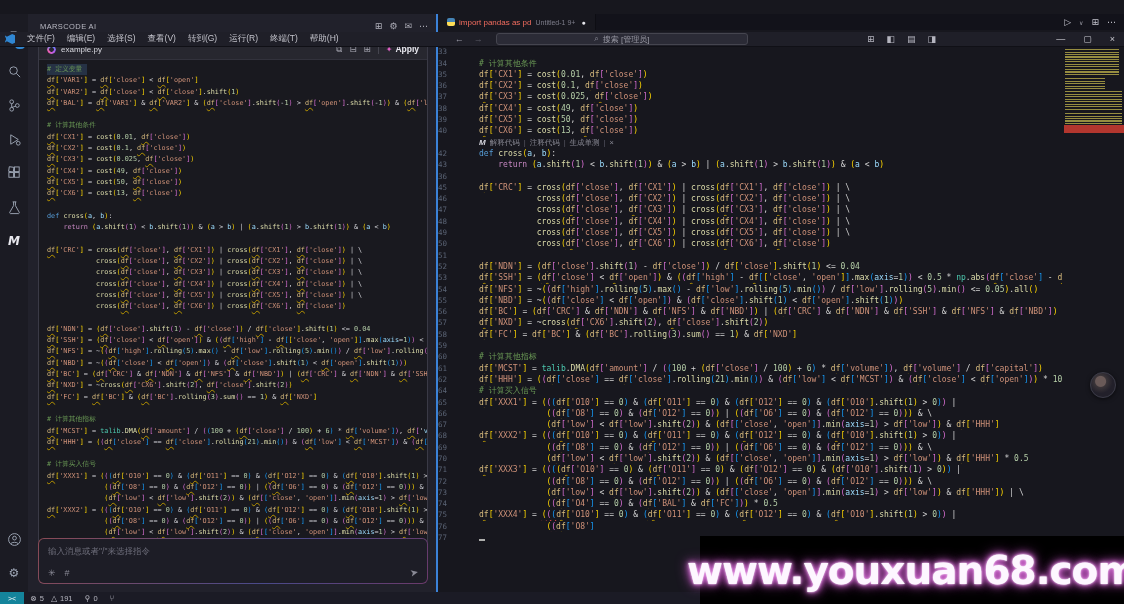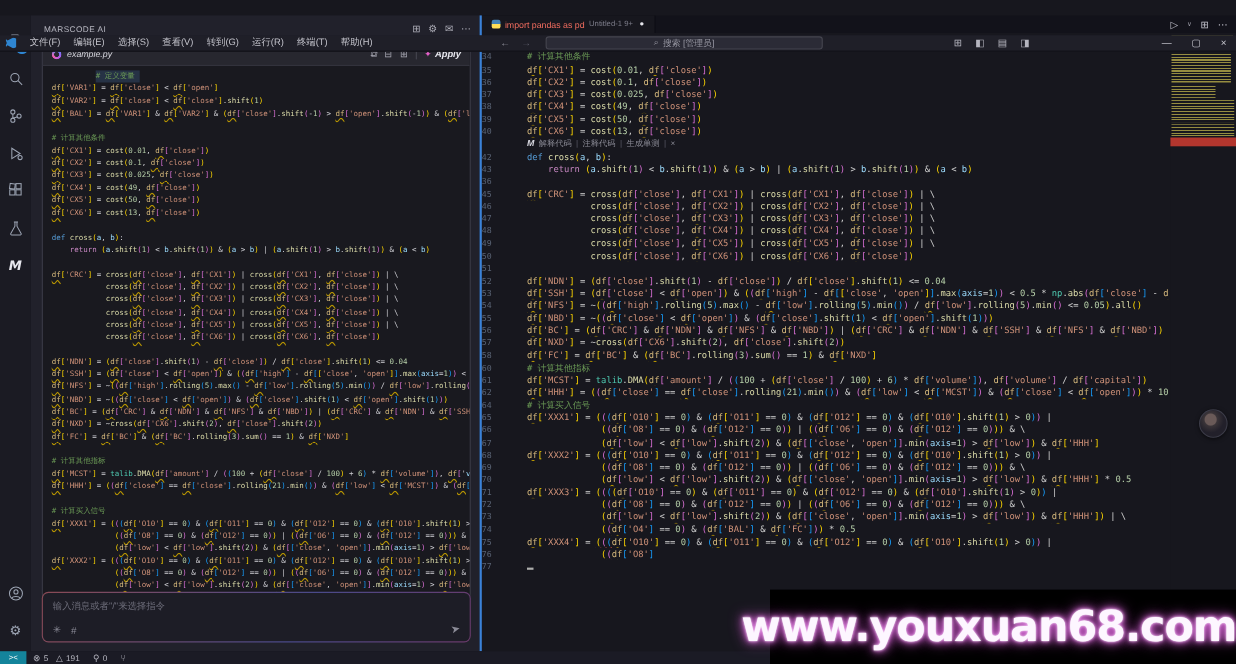--- a/index.html
+++ b/index.html
@@ -32,33 +32,33 @@
   .act-bottom{margin-top:auto;display:flex;flex-direction:column;align-items:center;padding-bottom:2px;}
   .gear-glyph{font-size:12px;color:#9da5b4;}
   
   .sidebar{width:408px;background:#21212b;position:relative;}
   .sb-head{height:24px;display:flex;align-items:center;padding:0 8px 0 12px;}
   .sb-title{font-size:7.5px;letter-spacing:.4px;color:#b8b8c2;}
   .sb-head-icons{margin-left:auto;display:flex;align-items:center;gap:7px;color:#aeaeb8;font-size:9px;}
   .code-card{position:absolute;left:10px;right:8px;top:24px;border:1px solid #3a3a46;border-radius:5px;
     background:#19191f;overflow:hidden;}
   .card-head{height:20px;background:#27272f;display:flex;align-items:center;padding:0 8px;gap:5px;
-    border-bottom:1px solid #32323c;font-style:italic;}
+    border-bottom:1px solid #32323c;}
   .mc-ring{width:9px;height:9px;border-radius:50%;
     background:conic-gradient(#4a8cf7,#a85df0,#f25fae,#4a8cf7);
     -webkit-mask:radial-gradient(circle,transparent 2px,#000 2.6px);mask:radial-gradient(circle,transparent 2px,#000 2.6px);}
   .card-filename{font-size:8px;color:#d7d7de;}
   .card-actions{margin-left:auto;display:flex;align-items:center;gap:7px;color:#a9a9b4;font-size:8.5px;}
   .card-sep{width:1px;height:9px;background:#45454f;}
   .apply-btn{display:flex;align-items:center;gap:3px;color:#e8e8ef;font-weight:bold;font-size:8.5px;}
   .sparkle{color:#e360c8;font-size:8px;}
   .card-code{padding:4px 8px 6px 8px;font-family:"DejaVu Sans Mono","Liberation Mono",monospace;
     font-size:6.8px;line-height:11.3px;white-space:pre;overflow:hidden;color:#cfcfd4;}
   .pc-row{height:11.3px;}
-  .pc-row.sel{background:rgba(70,110,160,.30);display:inline-block;min-width:40px;margin-left:40px;}
+  .pc-row.sel{background:rgba(70,110,160,.30);display:inline-block;min-width:40px;}
   
   .chat-input{position:absolute;left:10px;right:8px;top:524px;height:44px;border-radius:6px;
     background:linear-gradient(120deg,#8a4a55,#4a4a8a 60%,#6a3a6a) border-box;padding:1px;}
   .chat-inner{width:100%;height:100%;border-radius:5px;background:#1d1d26;box-sizing:border-box;
     padding:7px 9px 5px 9px;display:flex;flex-direction:column;}
   .chat-placeholder{color:#6d6d7a;font-size:8.5px;}
   .chat-tools{margin-top:auto;display:flex;align-items:center;gap:9px;color:#8a8a96;font-size:9px;}
   .send-icon{margin-left:auto;color:#8a8a96;font-size:10px;transform:rotate(-12deg);}
   
   .sash{width:2px;background:#3b82d8;z-index:6;}
@@ -101,21 +101,21 @@
     border:1px solid #3c3c48;box-shadow:0 1px 4px rgba(0,0,0,.6);}
   
   .statusbar{position:absolute;left:0;top:592px;width:1124px;height:12px;background:#1b1b25;
     display:flex;align-items:center;z-index:20;font-size:7.5px;color:#b7b7c1;}
   .remote-box{width:24px;height:12px;background:#14849b;color:#fff;display:flex;align-items:center;
     justify-content:center;font-size:7px;}
   .sb-item{display:flex;align-items:center;gap:3px;padding:0 6px;}
   .sb-glyph{font-size:8px;}
   
   .watermark{position:absolute;left:700px;top:536px;width:424px;height:68px;background:#000;z-index:40;
-    display:flex;align-items:center;justify-content:flex-end;}
+    display:flex;align-items:center;justify-content:center;}
   .watermark span{font-family:"DejaVu Sans",sans-serif;font-size:39px;font-weight:bold;color:#fdf6ff;letter-spacing:-1px;
     text-shadow:0 0 2px #fff,0 0 5px #e07ae0,0 0 9px #d05fd0,0 0 14px #b950b9;}
 </style>
 </head>
 <body>
 
 <div id="stage">
 
   <div class="titlebar">
     <div class="vslogo"></div>
@@ -263,20 +263,21 @@
         <div class="editor-actions" id="editorActions">
             <span>▷</span>
             <span class="small">∨</span>
             <span>⊞</span>
             <span>⋯</span>
           </div>
       </div>
       <div class="editor-body">
         <div class="code-area" id="editorCode">
             <div class="crow"><span class="ln">32</span><span class="ctext"><span class="v sq">df</span><span class="b0">[</span><span class="s">'BAL'</span><span class="b0">]</span> = <span class="v sq">df</span><span class="b0">[</span><span class="s">'VAR1'</span><span class="b0">]</span> &amp; <span class="v sq">df</span><span class="b0">[</span><span class="s">'VAR2'</span><span class="b0">]</span> &amp; <span class="b0">(</span><span class="v sq">df</span><span class="b1">[</span><span class="s">'close'</span><span class="b1">]</span>.<span class="f">shift</span><span class="b1">(</span>-<span class="n">1</span><span class="b1">)</span> &gt; <span class="v sq">df</span><span class="b1">[</span><span class="s">'open'</span><span class="b1">]</span>.<span class="f">shift</span><span class="b1">(</span>-<span class="n">1</span><span class="b1">)</span><span class="b0">)</span> &amp; <span class="b0">(</span><span class="v sq">df</span><span class="b1">[</span><span class="s">'low'</span><span class="b1">]</span> &gt; <span class="v sq">df</span><span class="b1">[</span><span class="s">'low'</span><span class="b1">]</span>.<span class="f">shift</span><span class="b1">(</span><span class="n">1</span><span class="b1">)</span><span class="b0">)</span> &amp; </span></div>
+            <div class="crow"><span class="ln">33</span><span class="ctext">&nbsp;</span></div>
             <div class="crow"><span class="ln">34</span><span class="ctext"><span class="c"># 计算其他条件</span></span></div>
             <div class="crow"><span class="ln">35</span><span class="ctext"><span class="v sq">df</span><span class="b0">[</span><span class="s">'CX1'</span><span class="b0">]</span> = <span class="f">cost</span><span class="b0">(</span><span class="n">0.01</span>, <span class="v sq">df</span><span class="b1">[</span><span class="s">'close'</span><span class="b1">]</span><span class="b0">)</span></span></div>
             <div class="crow"><span class="ln">36</span><span class="ctext"><span class="v sq">df</span><span class="b0">[</span><span class="s">'CX2'</span><span class="b0">]</span> = <span class="f">cost</span><span class="b0">(</span><span class="n">0.1</span>, <span class="v sq">df</span><span class="b1">[</span><span class="s">'close'</span><span class="b1">]</span><span class="b0">)</span></span></div>
             <div class="crow"><span class="ln">37</span><span class="ctext"><span class="v sq">df</span><span class="b0">[</span><span class="s">'CX3'</span><span class="b0">]</span> = <span class="f">cost</span><span class="b0">(</span><span class="n">0.025</span>, <span class="v sq">df</span><span class="b1">[</span><span class="s">'close'</span><span class="b1">]</span><span class="b0">)</span></span></div>
             <div class="crow"><span class="ln">38</span><span class="ctext"><span class="v sq">df</span><span class="b0">[</span><span class="s">'CX4'</span><span class="b0">]</span> = <span class="f">cost</span><span class="b0">(</span><span class="n">49</span>, <span class="v sq">df</span><span class="b1">[</span><span class="s">'close'</span><span class="b1">]</span><span class="b0">)</span></span></div>
             <div class="crow"><span class="ln">39</span><span class="ctext"><span class="v sq">df</span><span class="b0">[</span><span class="s">'CX5'</span><span class="b0">]</span> = <span class="f">cost</span><span class="b0">(</span><span class="n">50</span>, <span class="v sq">df</span><span class="b1">[</span><span class="s">'close'</span><span class="b1">]</span><span class="b0">)</span></span></div>
             <div class="crow"><span class="ln">40</span><span class="ctext"><span class="v sq">df</span><span class="b0">[</span><span class="s">'CX6'</span><span class="b0">]</span> = <span class="f">cost</span><span class="b0">(</span><span class="n">13</span>, <span class="v sq">df</span><span class="b1">[</span><span class="s">'close'</span><span class="b1">]</span><span class="b0">)</span></span></div>
             <div class="aiw">
               <span class="m-mini">M</span>
               <span>解释代码</span>
@@ -297,20 +298,21 @@
             <div class="crow"><span class="ln">49</span><span class="ctext">            <span class="f">cross</span><span class="b0">(</span><span class="v sq">df</span><span class="b1">[</span><span class="s">'close'</span><span class="b1">]</span>, <span class="v sq">df</span><span class="b1">[</span><span class="s">'CX5'</span><span class="b1">]</span><span class="b0">)</span> | <span class="f">cross</span><span class="b0">(</span><span class="v sq">df</span><span class="b1">[</span><span class="s">'CX5'</span><span class="b1">]</span>, <span class="v sq">df</span><span class="b1">[</span><span class="s">'close'</span><span class="b1">]</span><span class="b0">)</span> | \</span></div>
             <div class="crow"><span class="ln">50</span><span class="ctext">            <span class="f">cross</span><span class="b0">(</span><span class="v sq">df</span><span class="b1">[</span><span class="s">'close'</span><span class="b1">]</span>, <span class="v sq">df</span><span class="b1">[</span><span class="s">'CX6'</span><span class="b1">]</span><span class="b0">)</span> | <span class="f">cross</span><span class="b0">(</span><span class="v sq">df</span><span class="b1">[</span><span class="s">'CX6'</span><span class="b1">]</span>, <span class="v sq">df</span><span class="b1">[</span><span class="s">'close'</span><span class="b1">]</span><span class="b0">)</span></span></div>
             <div class="crow"><span class="ln">51</span><span class="ctext">&nbsp;</span></div>
             <div class="crow"><span class="ln">52</span><span class="ctext"><span class="v sq">df</span><span class="b0">[</span><span class="s">'NDN'</span><span class="b0">]</span> = <span class="b0">(</span><span class="v sq">df</span><span class="b1">[</span><span class="s">'close'</span><span class="b1">]</span>.<span class="f">shift</span><span class="b1">(</span><span class="n">1</span><span class="b1">)</span> - <span class="v sq">df</span><span class="b1">[</span><span class="s">'close'</span><span class="b1">]</span><span class="b0">)</span> / <span class="v sq">df</span><span class="b0">[</span><span class="s">'close'</span><span class="b0">]</span>.<span class="f">shift</span><span class="b0">(</span><span class="n">1</span><span class="b0">)</span> &lt;= <span class="n">0.04</span></span></div>
             <div class="crow"><span class="ln">53</span><span class="ctext"><span class="v sq">df</span><span class="b0">[</span><span class="s">'SSH'</span><span class="b0">]</span> = <span class="b0">(</span><span class="v sq">df</span><span class="b1">[</span><span class="s">'close'</span><span class="b1">]</span> &lt; <span class="v sq">df</span><span class="b1">[</span><span class="s">'open'</span><span class="b1">]</span><span class="b0">)</span> &amp; <span class="b0">(</span><span class="b1">(</span><span class="v sq">df</span><span class="b2">[</span><span class="s">'high'</span><span class="b2">]</span> - <span class="v sq">df</span><span class="b2">[</span><span class="b0">[</span><span class="s">'close'</span>, <span class="s">'open'</span><span class="b0">]</span><span class="b2">]</span>.<span class="f">max</span><span class="b2">(</span><span class="id">axis</span>=<span class="n">1</span><span class="b2">)</span><span class="b1">)</span> &lt; <span class="n">0.5</span> * <span class="t">np</span>.<span class="f">abs</span><span class="b1">(</span><span class="v sq">df</span><span class="b2">[</span><span class="s">'close'</span><span class="b2">]</span> - <span class="v sq">df</span></span></div>
             <div class="crow"><span class="ln">54</span><span class="ctext"><span class="v sq">df</span><span class="b0">[</span><span class="s">'NFS'</span><span class="b0">]</span> = ~<span class="b0">(</span><span class="b1">(</span><span class="v sq">df</span><span class="b2">[</span><span class="s">'high'</span><span class="b2">]</span>.<span class="f">rolling</span><span class="b2">(</span><span class="n">5</span><span class="b2">)</span>.<span class="f">max</span><span class="b2">(</span><span class="b2">)</span> - <span class="v sq">df</span><span class="b2">[</span><span class="s">'low'</span><span class="b2">]</span>.<span class="f">rolling</span><span class="b2">(</span><span class="n">5</span><span class="b2">)</span>.<span class="f">min</span><span class="b2">(</span><span class="b2">)</span><span class="b1">)</span> / <span class="v sq">df</span><span class="b1">[</span><span class="s">'low'</span><span class="b1">]</span>.<span class="f">rolling</span><span class="b1">(</span><span class="n">5</span><span class="b1">)</span>.<span class="f">min</span><span class="b1">(</span><span class="b1">)</span> &lt;= <span class="n">0.05</span><span class="b0">)</span>.<span class="f">all</span><span class="b0">(</span><span class="b0">)</span></span></div>
             <div class="crow"><span class="ln">55</span><span class="ctext"><span class="v sq">df</span><span class="b0">[</span><span class="s">'NBD'</span><span class="b0">]</span> = ~<span class="b0">(</span><span class="b1">(</span><span class="v sq">df</span><span class="b2">[</span><span class="s">'close'</span><span class="b2">]</span> &lt; <span class="v sq">df</span><span class="b2">[</span><span class="s">'open'</span><span class="b2">]</span><span class="b1">)</span> &amp; <span class="b1">(</span><span class="v sq">df</span><span class="b2">[</span><span class="s">'close'</span><span class="b2">]</span>.<span class="f">shift</span><span class="b2">(</span><span class="n">1</span><span class="b2">)</span> &lt; <span class="v sq">df</span><span class="b2">[</span><span class="s">'open'</span><span class="b2">]</span>.<span class="f">shift</span><span class="b2">(</span><span class="n">1</span><span class="b2">)</span><span class="b1">)</span><span class="b0">)</span></span></div>
             <div class="crow"><span class="ln">56</span><span class="ctext"><span class="v sq">df</span><span class="b0">[</span><span class="s">'BC'</span><span class="b0">]</span> = <span class="b0">(</span><span class="v sq">df</span><span class="b1">[</span><span class="s">'CRC'</span><span class="b1">]</span> &amp; <span class="v sq">df</span><span class="b1">[</span><span class="s">'NDN'</span><span class="b1">]</span> &amp; <span class="v sq">df</span><span class="b1">[</span><span class="s">'NFS'</span><span class="b1">]</span> &amp; <span class="v sq">df</span><span class="b1">[</span><span class="s">'NBD'</span><span class="b1">]</span><span class="b0">)</span> | <span class="b0">(</span><span class="v sq">df</span><span class="b1">[</span><span class="s">'CRC'</span><span class="b1">]</span> &amp; <span class="v sq">df</span><span class="b1">[</span><span class="s">'NDN'</span><span class="b1">]</span> &amp; <span class="v sq">df</span><span class="b1">[</span><span class="s">'SSH'</span><span class="b1">]</span> &amp; <span class="v sq">df</span><span class="b1">[</span><span class="s">'NFS'</span><span class="b1">]</span> &amp; <span class="v sq">df</span><span class="b1">[</span><span class="s">'NBD'</span><span class="b1">]</span><span class="b0">)</span></span></div>
             <div class="crow"><span class="ln">57</span><span class="ctext"><span class="v sq">df</span><span class="b0">[</span><span class="s">'NXD'</span><span class="b0">]</span> = ~<span class="f">cross</span><span class="b0">(</span><span class="v sq">df</span><span class="b1">[</span><span class="s">'CX6'</span><span class="b1">]</span>.<span class="f">shift</span><span class="b1">(</span><span class="n">2</span><span class="b1">)</span>, <span class="v sq">df</span><span class="b1">[</span><span class="s">'close'</span><span class="b1">]</span>.<span class="f">shift</span><span class="b1">(</span><span class="n">2</span><span class="b1">)</span><span class="b0">)</span></span></div>
             <div class="crow"><span class="ln">58</span><span class="ctext"><span class="v sq">df</span><span class="b0">[</span><span class="s">'FC'</span><span class="b0">]</span> = <span class="v sq">df</span><span class="b0">[</span><span class="s">'BC'</span><span class="b0">]</span> &amp; <span class="b0">(</span><span class="v sq">df</span><span class="b1">[</span><span class="s">'BC'</span><span class="b1">]</span>.<span class="f">rolling</span><span class="b1">(</span><span class="n">3</span><span class="b1">)</span>.<span class="f">sum</span><span class="b1">(</span><span class="b1">)</span> == <span class="n">1</span><span class="b0">)</span> &amp; <span class="v sq">df</span><span class="b0">[</span><span class="s">'NXD'</span><span class="b0">]</span></span></div>
+            <div class="crow"><span class="ln">59</span><span class="ctext">&nbsp;</span></div>
             <div class="crow"><span class="ln">60</span><span class="ctext"><span class="c"># 计算其他指标</span></span></div>
             <div class="crow"><span class="ln">61</span><span class="ctext"><span class="v sq">df</span><span class="b0">[</span><span class="s">'MCST'</span><span class="b0">]</span> = <span class="t">talib</span>.<span class="f">DMA</span><span class="b0">(</span><span class="v sq">df</span><span class="b1">[</span><span class="s">'amount'</span><span class="b1">]</span> / <span class="b1">(</span><span class="b2">(</span><span class="n">100</span> + <span class="b0">(</span><span class="v sq">df</span><span class="b1">[</span><span class="s">'close'</span><span class="b1">]</span> / <span class="n">100</span><span class="b0">)</span> + <span class="n">6</span><span class="b2">)</span> * <span class="v sq">df</span><span class="b2">[</span><span class="s">'volume'</span><span class="b2">]</span><span class="b1">)</span>, <span class="v sq">df</span><span class="b1">[</span><span class="s">'volume'</span><span class="b1">]</span> / <span class="v sq">df</span><span class="b1">[</span><span class="s">'capital'</span><span class="b1">]</span><span class="b0">)</span></span></div>
             <div class="crow"><span class="ln">62</span><span class="ctext"><span class="v sq">df</span><span class="b0">[</span><span class="s">'HHH'</span><span class="b0">]</span> = <span class="b0">(</span><span class="b1">(</span><span class="v sq">df</span><span class="b2">[</span><span class="s">'close'</span><span class="b2">]</span> == <span class="v sq">df</span><span class="b2">[</span><span class="s">'close'</span><span class="b2">]</span>.<span class="f">rolling</span><span class="b2">(</span><span class="n">21</span><span class="b2">)</span>.<span class="f">min</span><span class="b2">(</span><span class="b2">)</span><span class="b1">)</span> &amp; <span class="b1">(</span><span class="v sq">df</span><span class="b2">[</span><span class="s">'low'</span><span class="b2">]</span> &lt; <span class="v sq">df</span><span class="b2">[</span><span class="s">'MCST'</span><span class="b2">]</span><span class="b1">)</span> &amp; <span class="b1">(</span><span class="v sq">df</span><span class="b2">[</span><span class="s">'close'</span><span class="b2">]</span> &lt; <span class="v sq">df</span><span class="b2">[</span><span class="s">'open'</span><span class="b2">]</span><span class="b1">)</span><span class="b0">)</span> * <span class="n">10</span></span></div>
             <div class="crow"><span class="ln">64</span><span class="ctext"><span class="c"># 计算买入信号</span></span></div>
             <div class="crow"><span class="ln">65</span><span class="ctext"><span class="v sq">df</span><span class="b0">[</span><span class="s">'XXX1'</span><span class="b0">]</span> = <span class="b0">(</span><span class="b1">(</span><span class="b2">(</span><span class="v sq">df</span><span class="b0">[</span><span class="s">'O10'</span><span class="b0">]</span> == <span class="n">0</span><span class="b2">)</span> &amp; <span class="b2">(</span><span class="v sq">df</span><span class="b0">[</span><span class="s">'O11'</span><span class="b0">]</span> == <span class="n">0</span><span class="b2">)</span> &amp; <span class="b2">(</span><span class="v sq">df</span><span class="b0">[</span><span class="s">'O12'</span><span class="b0">]</span> == <span class="n">0</span><span class="b2">)</span> &amp; <span class="b2">(</span><span class="v sq">df</span><span class="b0">[</span><span class="s">'O10'</span><span class="b0">]</span>.<span class="f">shift</span><span class="b0">(</span><span class="n">1</span><span class="b0">)</span> &gt; <span class="n">0</span><span class="b2">)</span><span class="b1">)</span> |</span></div>
             <div class="crow"><span class="ln">66</span><span class="ctext">              <span class="b0">(</span><span class="b1">(</span><span class="v sq">df</span><span class="b2">[</span><span class="s">'O8'</span><span class="b2">]</span> == <span class="n">0</span><span class="b1">)</span> &amp; <span class="b1">(</span><span class="v sq">df</span><span class="b2">[</span><span class="s">'O12'</span><span class="b2">]</span> == <span class="n">0</span><span class="b1">)</span><span class="b0">)</span> | <span class="b0">(</span><span class="b1">(</span><span class="v sq">df</span><span class="b2">[</span><span class="s">'O6'</span><span class="b2">]</span> == <span class="n">0</span><span class="b1">)</span> &amp; <span class="b1">(</span><span class="v sq">df</span><span class="b2">[</span><span class="s">'O12'</span><span class="b2">]</span> == <span class="n">0</span><span class="b1">)</span><span class="b0">)</span><span class="b0">)</span> &amp; \</span></div>
             <div class="crow"><span class="ln">67</span><span class="ctext">              <span class="b0">(</span><span class="v sq">df</span><span class="b1">[</span><span class="s">'low'</span><span class="b1">]</span> &lt; <span class="v sq">df</span><span class="b1">[</span><span class="s">'low'</span><span class="b1">]</span>.<span class="f">shift</span><span class="b1">(</span><span class="n">2</span><span class="b1">)</span><span class="b0">)</span> &amp; <span class="b0">(</span><span class="v sq">df</span><span class="b1">[</span><span class="b2">[</span><span class="s">'close'</span>, <span class="s">'open'</span><span class="b2">]</span><span class="b1">]</span>.<span class="f">min</span><span class="b1">(</span><span class="id">axis</span>=<span class="n">1</span><span class="b1">)</span> &gt; <span class="v sq">df</span><span class="b1">[</span><span class="s">'low'</span><span class="b1">]</span><span class="b0">)</span> &amp; <span class="v sq">df</span><span class="b0">[</span><span class="s">'HHH'</span><span class="b0">]</span></span></div>
             <div class="crow"><span class="ln">68</span><span class="ctext"><span class="v sq">df</span><span class="b0">[</span><span class="s">'XXX2'</span><span class="b0">]</span> = <span class="b0">(</span><span class="b1">(</span><span class="b2">(</span><span class="v sq">df</span><span class="b0">[</span><span class="s">'O10'</span><span class="b0">]</span> == <span class="n">0</span><span class="b2">)</span> &amp; <span class="b2">(</span><span class="v sq">df</span><span class="b0">[</span><span class="s">'O11'</span><span class="b0">]</span> == <span class="n">0</span><span class="b2">)</span> &amp; <span class="b2">(</span><span class="v sq">df</span><span class="b0">[</span><span class="s">'O12'</span><span class="b0">]</span> == <span class="n">0</span><span class="b2">)</span> &amp; <span class="b2">(</span><span class="v sq">df</span><span class="b0">[</span><span class="s">'O10'</span><span class="b0">]</span>.<span class="f">shift</span><span class="b0">(</span><span class="n">1</span><span class="b0">)</span> &gt; <span class="n">0</span><span class="b2">)</span><span class="b1">)</span> |</span></div>
             <div class="crow"><span class="ln">69</span><span class="ctext">              <span class="b0">(</span><span class="b1">(</span><span class="v sq">df</span><span class="b2">[</span><span class="s">'O8'</span><span class="b2">]</span> == <span class="n">0</span><span class="b1">)</span> &amp; <span class="b1">(</span><span class="v sq">df</span><span class="b2">[</span><span class="s">'O12'</span><span class="b2">]</span> == <span class="n">0</span><span class="b1">)</span><span class="b0">)</span> | <span class="b0">(</span><span class="b1">(</span><span class="v sq">df</span><span class="b2">[</span><span class="s">'O6'</span><span class="b2">]</span> == <span class="n">0</span><span class="b1">)</span> &amp; <span class="b1">(</span><span class="v sq">df</span><span class="b2">[</span><span class="s">'O12'</span><span class="b2">]</span> == <span class="n">0</span><span class="b1">)</span><span class="b0">)</span><span class="b0">)</span> &amp; \</span></div>
             <div class="crow"><span class="ln">70</span><span class="ctext">              <span class="b0">(</span><span class="v sq">df</span><span class="b1">[</span><span class="s">'low'</span><span class="b1">]</span> &lt; <span class="v sq">df</span><span class="b1">[</span><span class="s">'low'</span><span class="b1">]</span>.<span class="f">shift</span><span class="b1">(</span><span class="n">2</span><span class="b1">)</span><span class="b0">)</span> &amp; <span class="b0">(</span><span class="v sq">df</span><span class="b1">[</span><span class="b2">[</span><span class="s">'close'</span>, <span class="s">'open'</span><span class="b2">]</span><span class="b1">]</span>.<span class="f">min</span><span class="b1">(</span><span class="id">axis</span>=<span class="n">1</span><span class="b1">)</span> &gt; <span class="v sq">df</span><span class="b1">[</span><span class="s">'low'</span><span class="b1">]</span><span class="b0">)</span> &amp; <span class="v sq">df</span><span class="b0">[</span><span class="s">'HHH'</span><span class="b0">]</span> * <span class="n">0.5</span></span></div>

